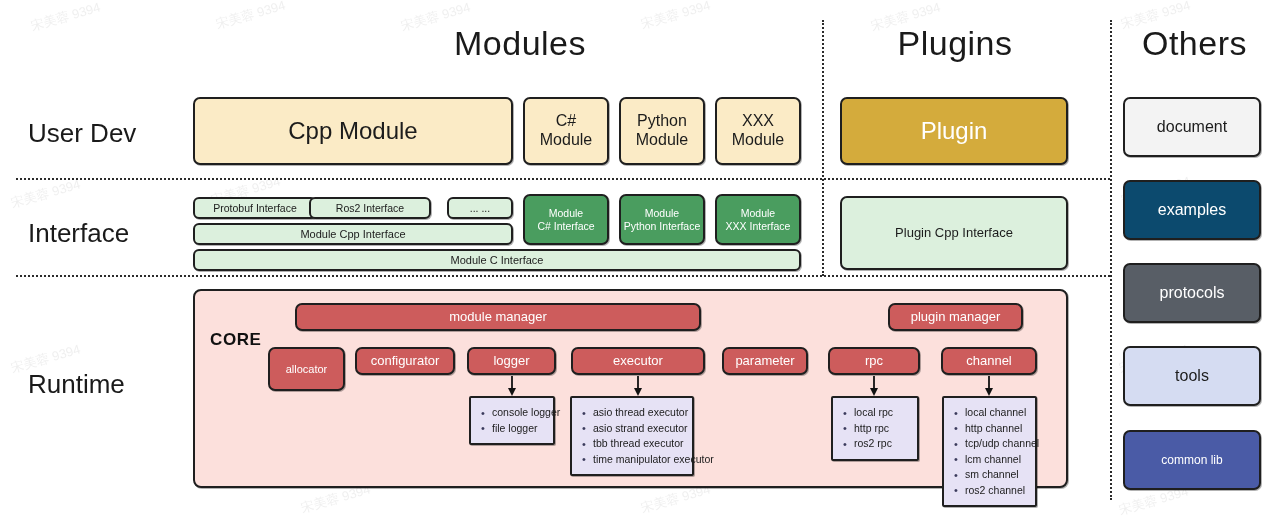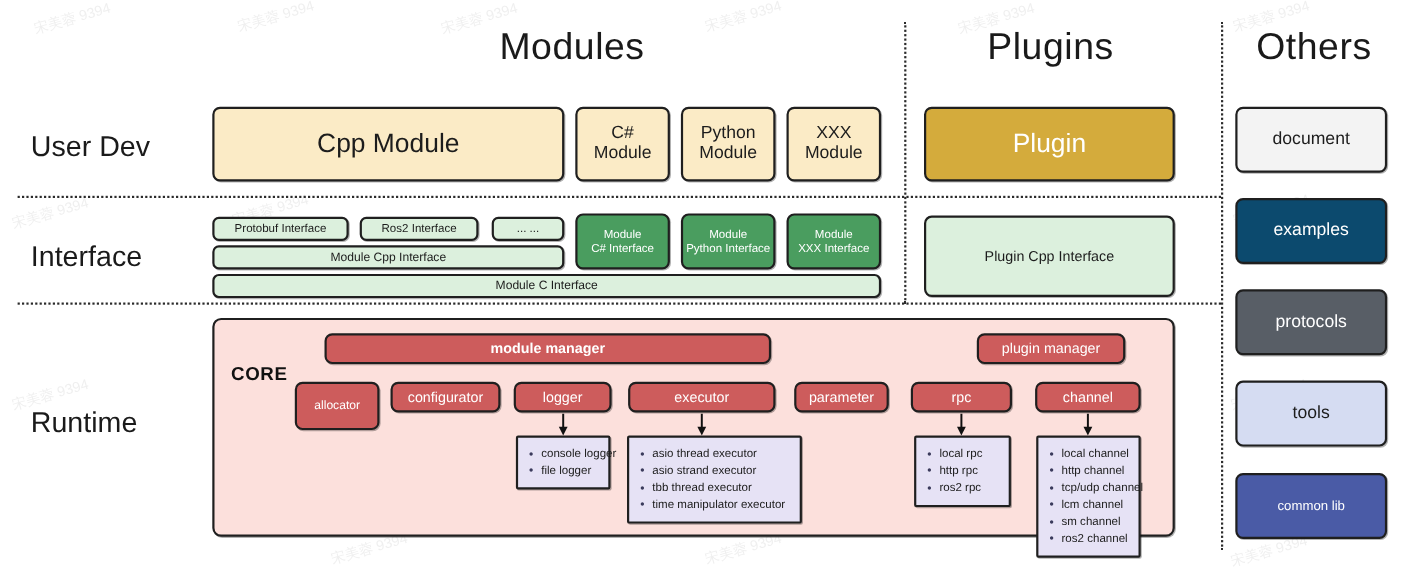--- a/index.html
+++ b/index.html
@@ -164,40 +164,40 @@
   <div class="box cream" style="left:523px; top:97px; width:86px; height:68px; font-size:16px;">C#
 Module</div>
   <div class="box cream" style="left:619px; top:97px; width:86px; height:68px; font-size:16px;">Python
 Module</div>
   <div class="box cream" style="left:715px; top:97px; width:86px; height:68px; font-size:16px;">XXX
 Module</div>
 
   <div class="box gold" style="left:840px; top:97px; width:228px; height:68px; font-size:24px;">Plugin</div>
 
   <div class="box lgreen" style="left:193px; top:197px; width:124px; height:22px; font-size:10.5px; border-radius:6px;">Protobuf Interface</div>
-  <div class="box lgreen" style="left:327px; top:197px; width:108px; height:22px; font-size:10.5px; border-radius:6px;">Ros2 Interface</div>
+  <div class="box lgreen" style="left:309px; top:197px; width:122px; height:22px; font-size:10.5px; border-radius:6px;">Ros2 Interface</div>
   <div class="box lgreen" style="left:447px; top:197px; width:66px; height:22px; font-size:10.5px; border-radius:6px;">... ...</div>
 
   <div class="box lgreen" style="left:193px; top:223px; width:320px; height:22px; font-size:11px; border-radius:6px;">Module Cpp Interface</div>
   <div class="box lgreen" style="left:193px; top:249px; width:608px; height:22px; font-size:11px; border-radius:6px;">Module C Interface</div>
 
   <div class="box dgreen" style="left:523px; top:194px; width:86px; height:51px; font-size:10.5px;">Module
 C# Interface</div>
   <div class="box dgreen" style="left:619px; top:194px; width:86px; height:51px; font-size:10.5px;">Module
 Python Interface</div>
   <div class="box dgreen" style="left:715px; top:194px; width:86px; height:51px; font-size:10.5px;">Module
 XXX Interface</div>
 
   <div class="box lgreen" style="left:840px; top:196px; width:228px; height:74px; font-size:13px;">Plugin Cpp Interface</div>
 
   <div id="runtime-panel" style="left:193px; top:289px; width:875px; height:199px;"></div>
 
   <div id="core-label" style="left:210px; top:330px;">CORE</div>
 
-  <div class="box red" style="left:295px; top:303px; width:406px; height:28px; font-size:13px;font-weight:bold;">module manager</div>
+  <div class="box red" style="left:295px; top:303px; width:406px; height:28px; font-size:13px;">module manager</div>
   <div class="box red" style="left:888px; top:303px; width:135px; height:28px; font-size:13px;">plugin manager</div>
 
   <div class="box red" style="left:268px; top:347px; width:77px; height:44px; font-size:11px;">allocator</div>
   <div class="box red" style="left:355px; top:347px; width:100px; height:28px; font-size:13px;">configurator</div>
   <div class="box red" style="left:467px; top:347px; width:89px; height:28px; font-size:13px;">logger</div>
   <div class="box red" style="left:571px; top:347px; width:134px; height:28px; font-size:13px;">executor</div>
   <div class="box red" style="left:722px; top:347px; width:86px; height:28px; font-size:13px;">parameter</div>
   <div class="box red" style="left:828px; top:347px; width:92px; height:28px; font-size:13px;">rpc</div>
   <div class="box red" style="left:941px; top:347px; width:96px; height:28px; font-size:13px;">channel</div>
 
@@ -217,21 +217,21 @@
     <path d="M7 0 L7 14" stroke="#111" stroke-width="1.8" fill="none"></path>
     <path d="M7 20 L3 12 L11 12 Z" fill="#111"></path>
   </svg>
 
   <div class="detail" style="left:469px; top:396px; width:86px;">
     <ul>
         <li>console logger</li>
         <li>file logger</li>
       </ul>
   </div>
-  <div class="detail" style="left:570px; top:396px; width:159px;">
+  <div class="detail" style="left:570px; top:396px; width:124px;">
     <ul>
         <li>asio thread executor</li>
         <li>asio strand executor</li>
         <li>tbb thread executor</li>
         <li>time manipulator executor</li>
       </ul>
   </div>
   <div class="detail" style="left:831px; top:396px; width:88px;">
     <ul>
         <li>local rpc</li>

